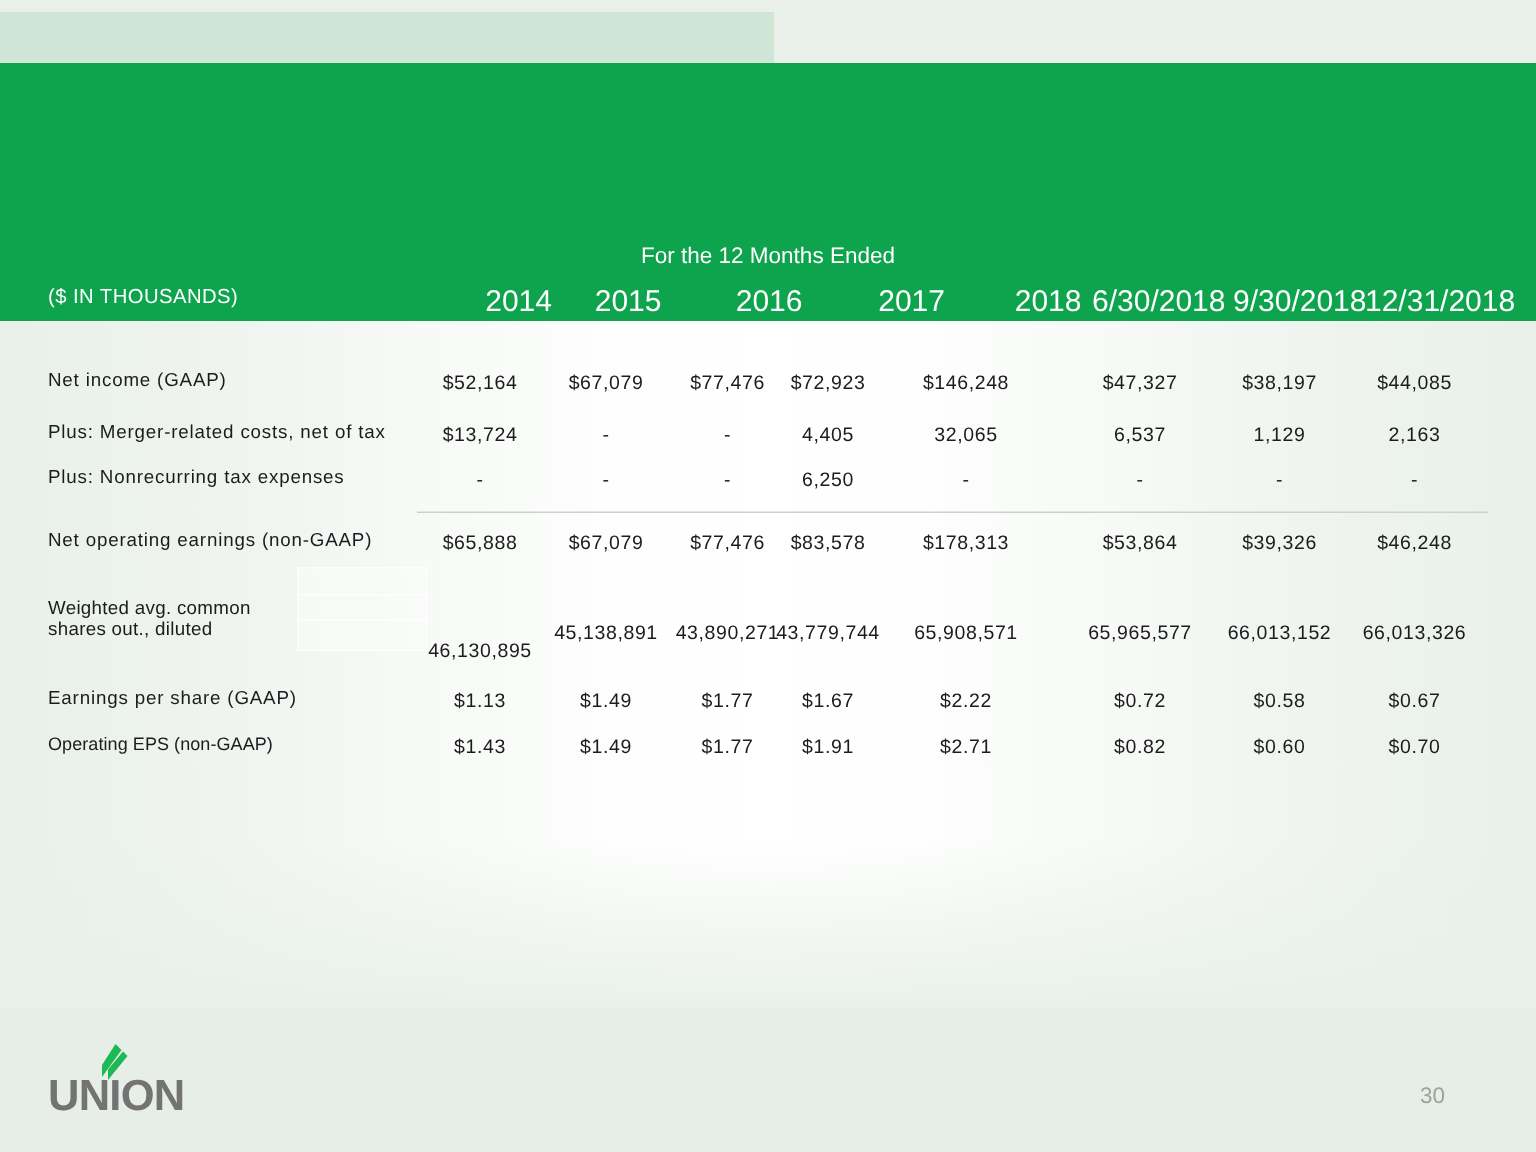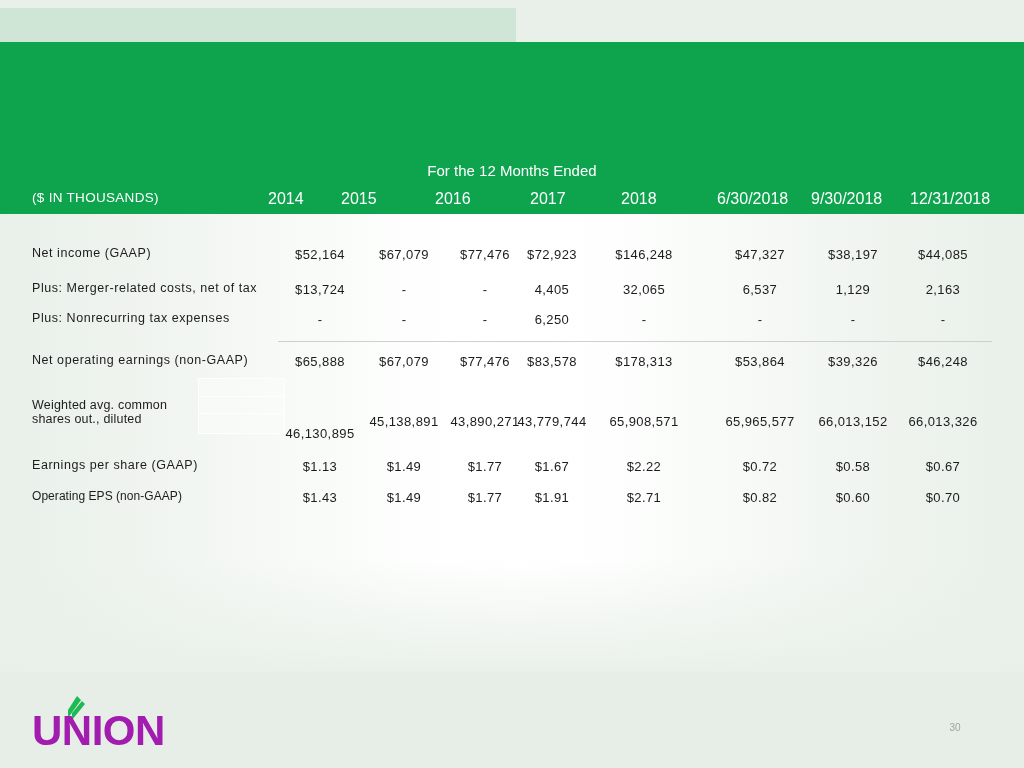--- a/index.html
+++ b/index.html
@@ -114,23 +114,23 @@
     top: 190px;
     font-size: 13.5px;
     color: #ffffff;
     letter-spacing: 0.3px;
     white-space: nowrap;
   }
 
   .col-hdr {
     position: absolute;
     top: 190px;
-    font-size: 16px;
-    color: #ffffff;
-    text-align: left;
+    font-size: 20px;
+    color: #ffffff;
+    text-align: right;
     white-space: nowrap;
   }
 
   
   .row-label {
     position: absolute;
     font-size: 12.5px;
     color: #1c1c1c;
     letter-spacing: 0.55px;
     white-space: nowrap;
@@ -183,41 +183,41 @@
     position: absolute;
     left: 32px;
     top: 700px;
     width: 160px;
     height: 50px;
   }
   .logo-word {
     position: absolute;
     left: 0;
     top: 12px;
-    font-size: 42px;
+    font-size: 29px;
     font-weight: bold;
-    color: #a21caf;
+    color: #737373;
     letter-spacing: -0.5px;
     line-height: 38px;
   }
   .logo-mark {
     position: absolute;
     left: 31px;
     top: -4px;
     width: 26px;
     height: 26px;
   }
 
   .page-number {
     position: absolute;
     left: 920px;
     top: 722px;
     width: 70px;
     text-align: center;
-    font-size: 10px;
+    font-size: 15px;
     color: #9aa69a;
   }
 </style>
 </head>
 <body>
 
 <div id="slide">
 
   <div class="bg-base"></div>
   <div class="bg-glow"></div>

